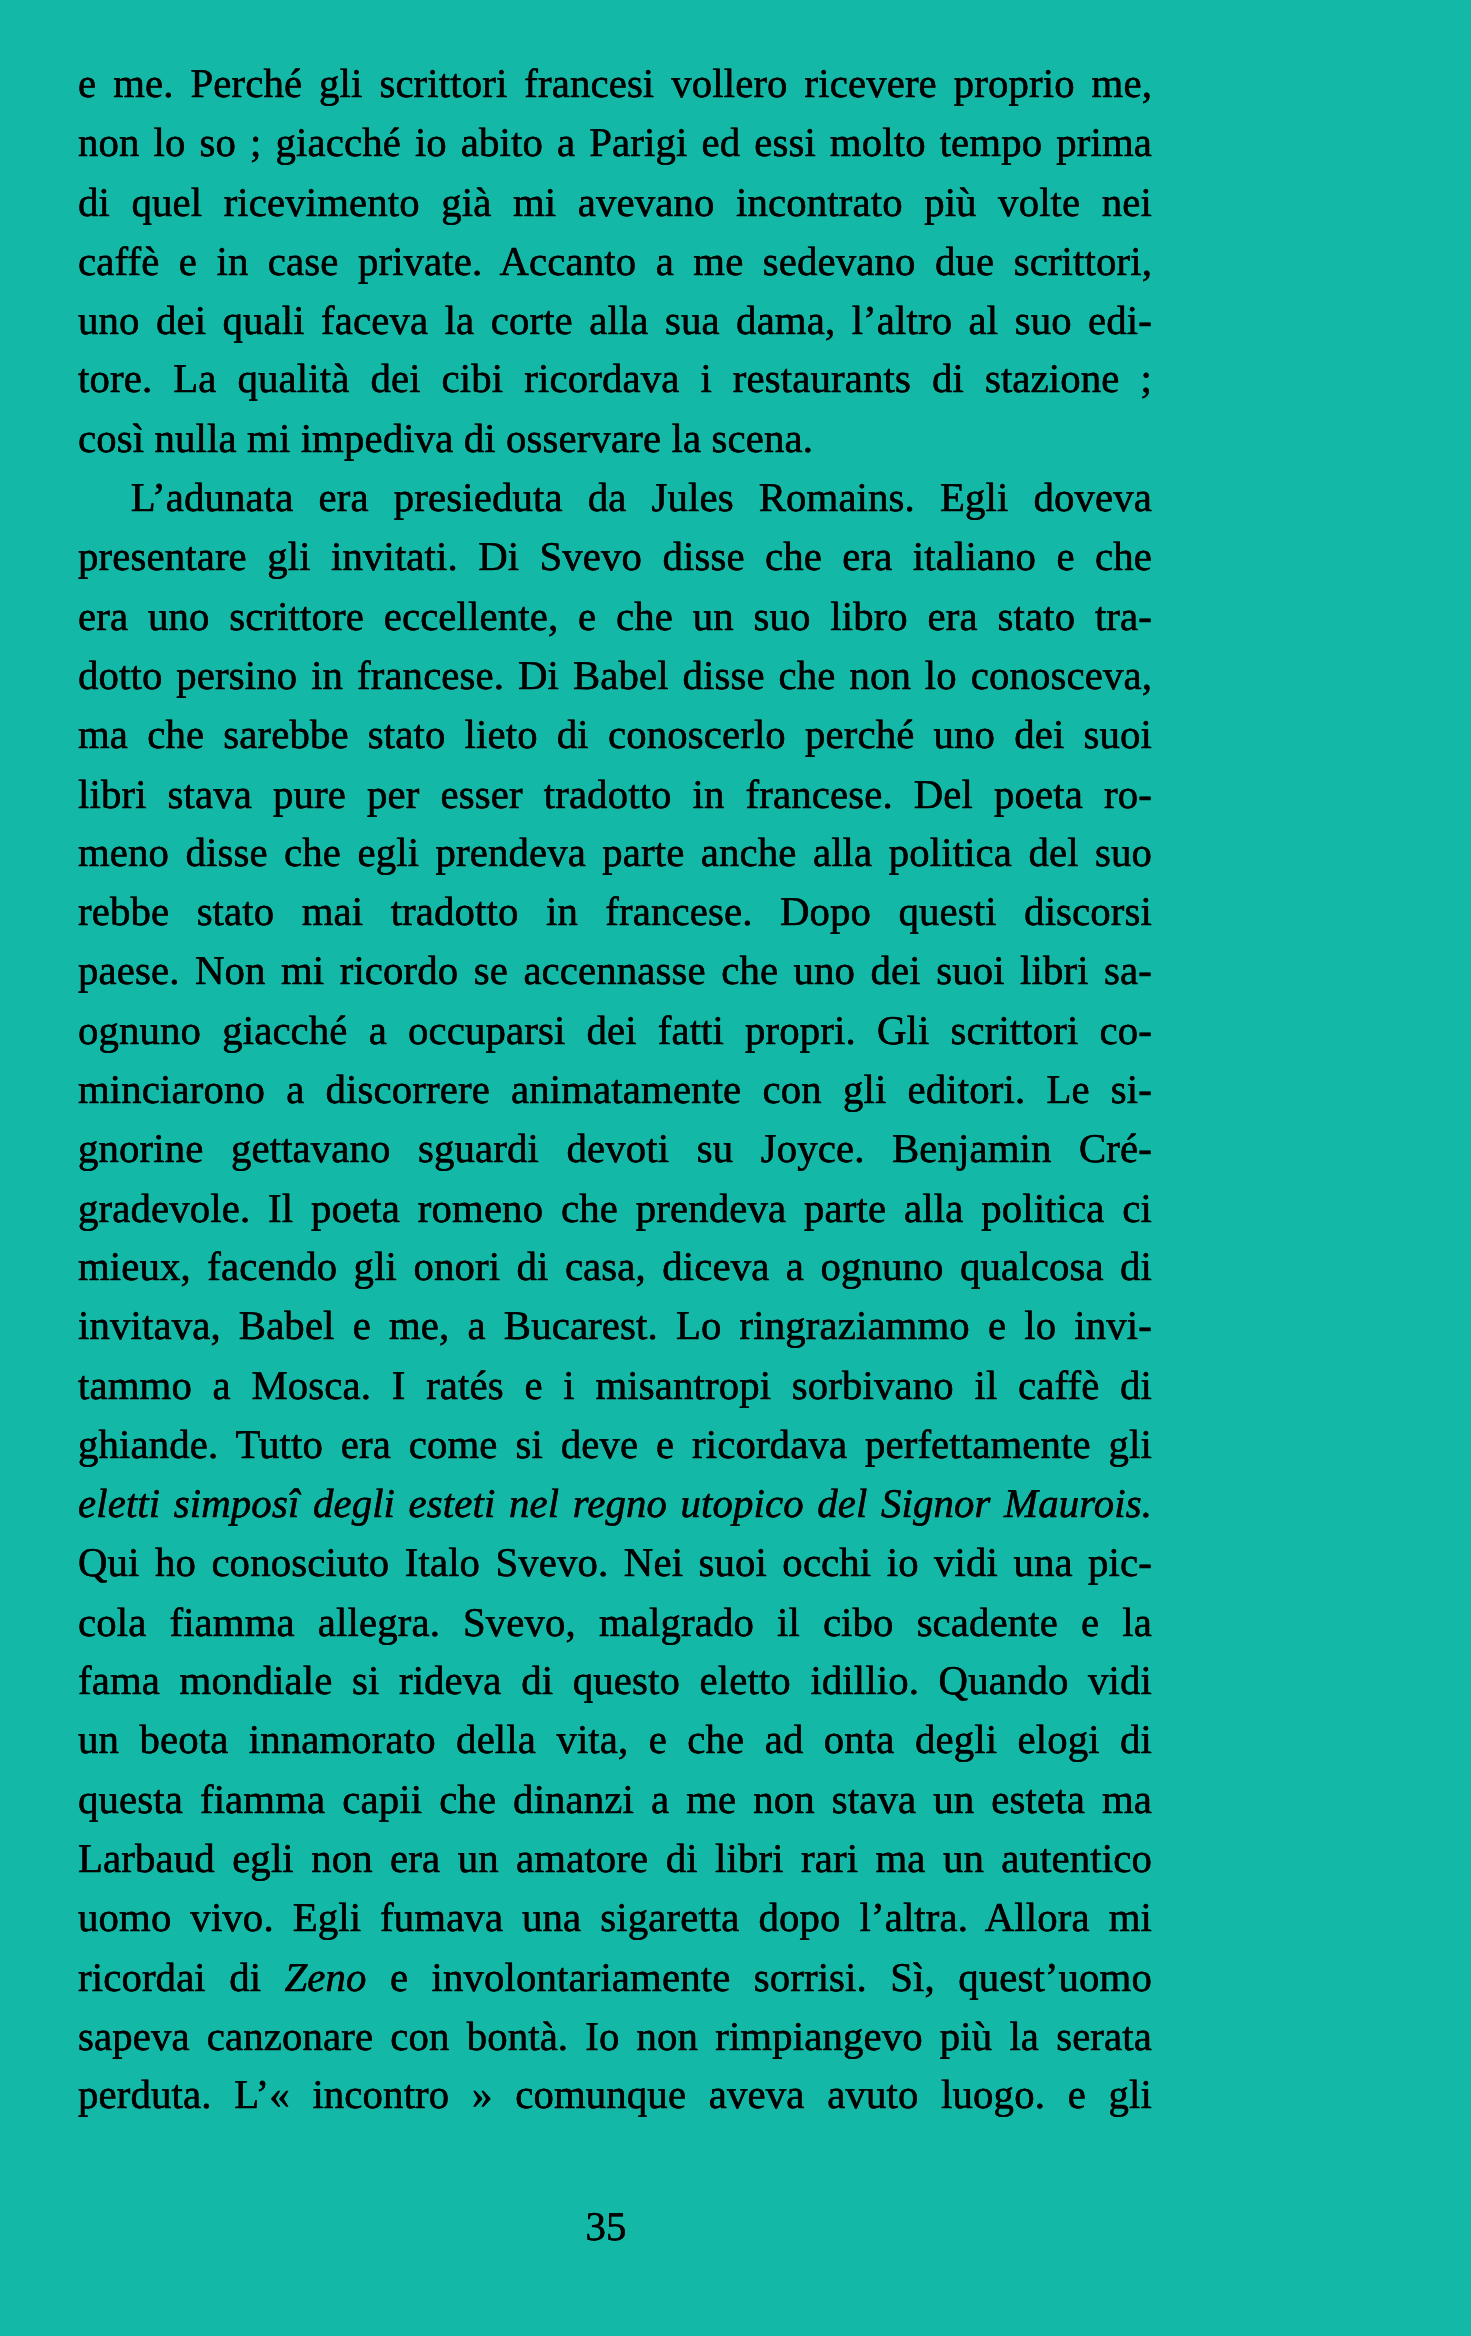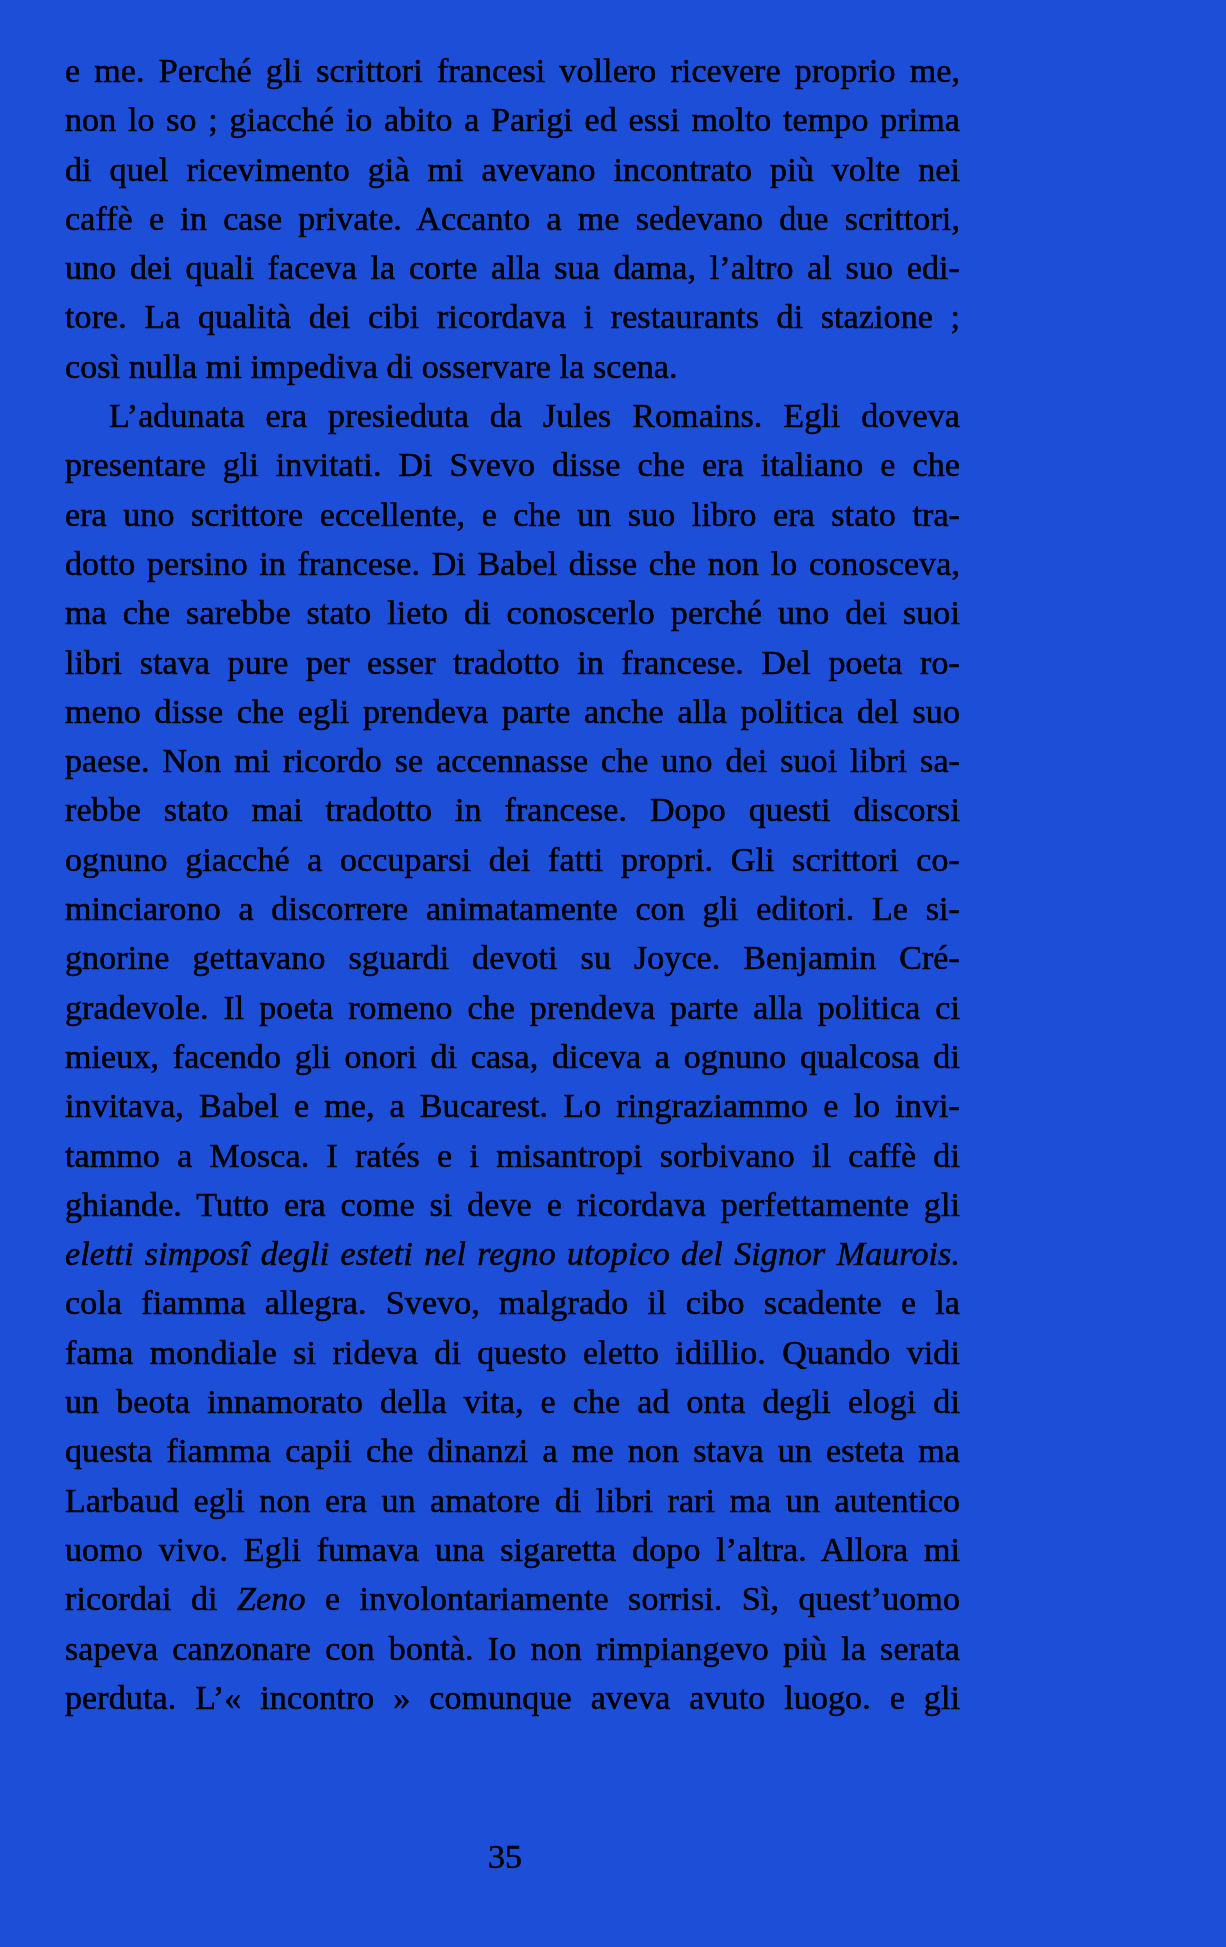--- a/index.html
+++ b/index.html
@@ -11,21 +11,21 @@
     height: 1947px;
     background: #ffffff;
     position: relative;
     font-family: "Liberation Serif", "DejaVu Serif", serif;
     color: #000000;
     overflow: hidden;
   }
   .scan-page {
     position: absolute;
     inset: 0;
-    background: #1d4ed8;
+    background: #14b8a6;
   }
   .text-block {
     position: absolute;
     left: 65px;
     top: 46px;
     width: 895px;
   }
   .line {
     height: 49.3px;
     line-height: 49.3px;
@@ -72,31 +72,32 @@
         <div class="line">così nulla mi impediva di osservare la scena.</div>
       </div>
       <div>
         <div class="line fill indent">L’adunata era presieduta da Jules Romains. Egli doveva</div>
         <div class="line fill">presentare gli invitati. Di Svevo disse che era italiano e che</div>
         <div class="line fill">era uno scrittore eccellente, e che un suo libro era stato tra-</div>
         <div class="line fill">dotto persino in francese. Di Babel disse che non lo conosceva,</div>
         <div class="line fill">ma che sarebbe stato lieto di conoscerlo perché uno dei suoi</div>
         <div class="line fill">libri stava pure per esser tradotto in francese. Del poeta ro-</div>
         <div class="line fill">meno disse che egli prendeva parte anche alla politica del suo</div>
+        <div class="line fill">rebbe stato mai tradotto in francese. Dopo questi discorsi</div>
         <div class="line fill">paese. Non mi ricordo se accennasse che uno dei suoi libri sa-</div>
-        <div class="line fill">rebbe stato mai tradotto in francese. Dopo questi discorsi</div>
         <div class="line fill">ognuno giacché a occuparsi dei fatti propri. Gli scrittori co-</div>
         <div class="line fill">minciarono a discorrere animatamente con gli editori. Le si-</div>
         <div class="line fill">gnorine gettavano sguardi devoti su Joyce. Benjamin Cré-</div>
         <div class="line fill">gradevole. Il poeta romeno che prendeva parte alla politica ci</div>
         <div class="line fill">mieux, facendo gli onori di casa, diceva a ognuno qualcosa di</div>
         <div class="line fill">invitava, Babel e me, a Bucarest. Lo ringraziammo e lo invi-</div>
         <div class="line fill">tammo a Mosca. I ratés e i misantropi sorbivano il caffè di</div>
         <div class="line fill">ghiande. Tutto era come si deve e ricordava perfettamente gli</div>
         <div class="line fill italic">eletti simposî degli esteti nel regno utopico del Signor Maurois.</div>
+        <div class="line fill">Qui ho conosciuto Italo Svevo. Nei suoi occhi io vidi una pic-</div>
         <div class="line fill">cola fiamma allegra. Svevo, malgrado il cibo scadente e la</div>
         <div class="line fill">fama mondiale si rideva di questo eletto idillio. Quando vidi</div>
         <div class="line fill">un beota innamorato della vita, e che ad onta degli elogi di</div>
         <div class="line fill">questa fiamma capii che dinanzi a me non stava un esteta ma</div>
         <div class="line fill">Larbaud egli non era un amatore di libri rari ma un autentico</div>
         <div class="line fill">uomo vivo. Egli fumava una sigaretta dopo l’altra. Allora mi</div>
         <div class="line fill"><span>ricordai di </span><span class="italic">Zeno</span><span> e involontariamente sorrisi. Sì, quest’uomo</span></div>
         <div class="line fill">sapeva canzonare con bontà. Io non rimpiangevo più la serata</div>
         <div class="line fill">perduta. L’« incontro » comunque aveva avuto luogo. e gli</div>
       </div>

